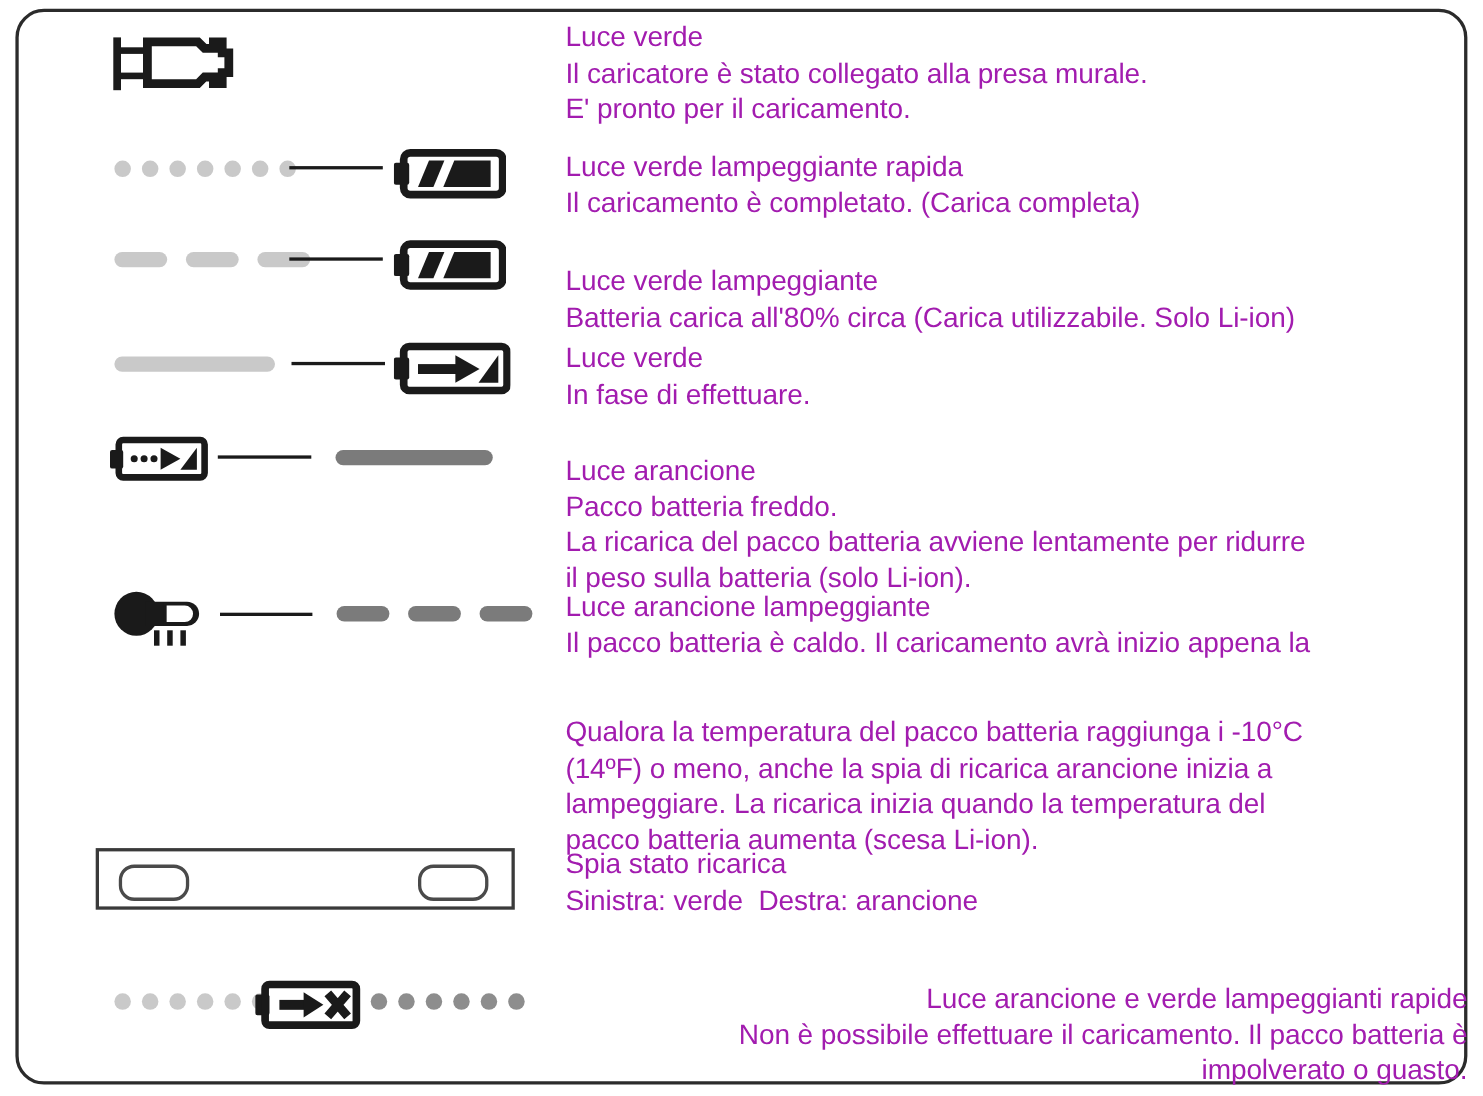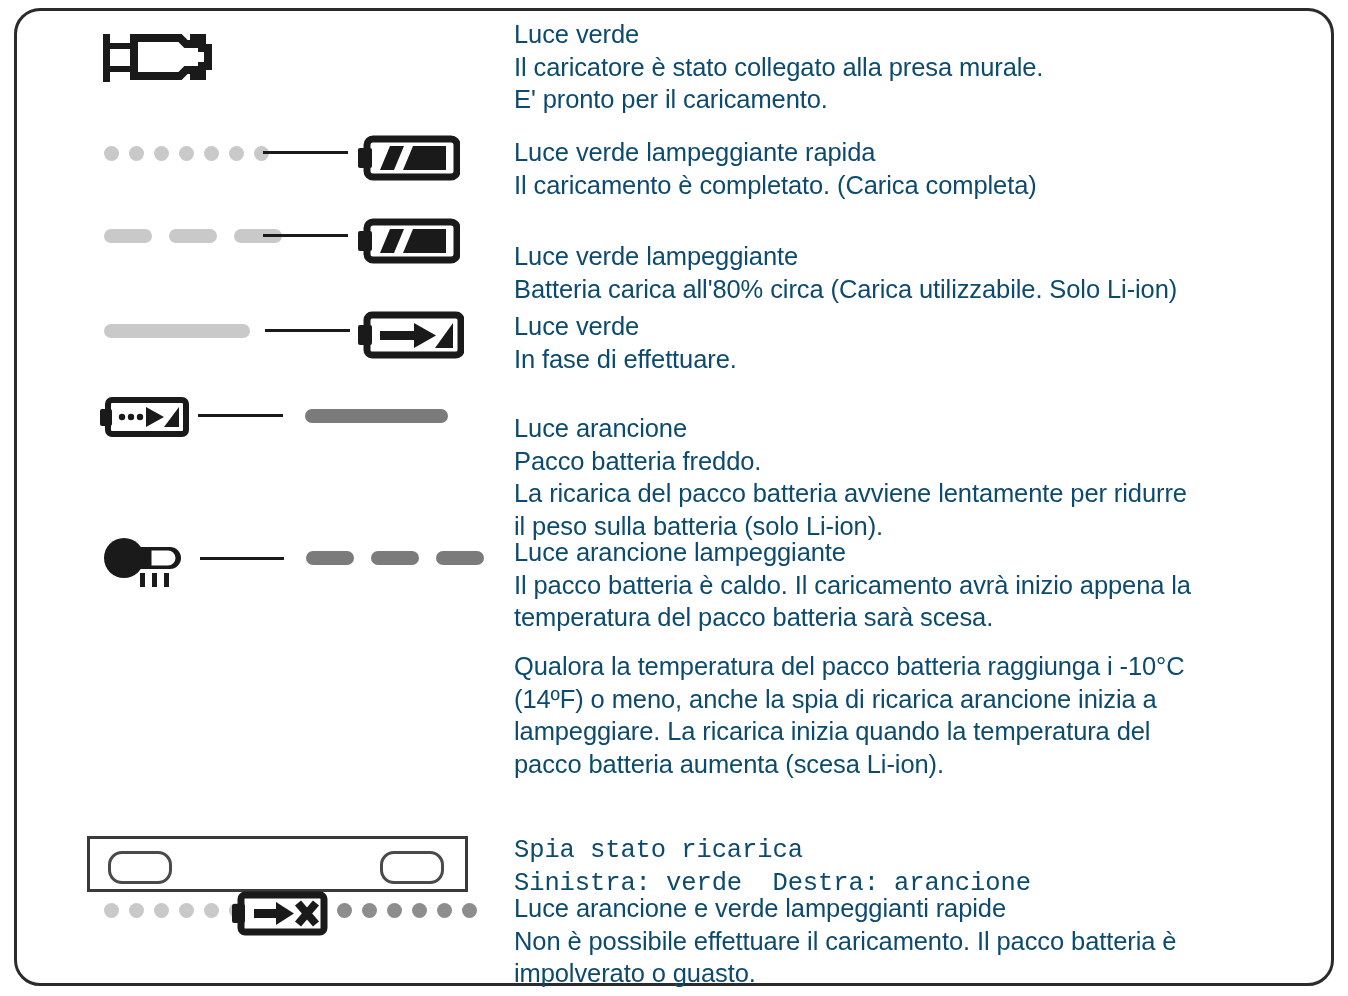--- a/index.html
+++ b/index.html
@@ -53,21 +53,21 @@
     height: 100%;
   }
   .txt {
     position: absolute;
     left: 514px;
     top: 0;
     width: 820px;
     font-size: 25.5px;
     line-height: 32.5px;
     letter-spacing: -0.1px;
-    color: #0c4a6e;
+    color: #a21caf;
   }
   .txt .l { display: block; white-space: pre; }
 
   
   .seq {
     position: absolute;
     display: flex;
     align-items: center;
   }
   .dot {
@@ -244,47 +244,46 @@
         <div class="link" style="position:absolute; left:200px; top:22px; width:84px;"></div>
         <div class="seq" style="left:306px; top:16px;">
           <span class="dash dark"></span>
           <span class="dash dark"></span>
           <span class="dash dark"></span>
         </div>
       </div>
       <div class="txt" style="top:1px;">
         <span class="l">Luce arancione lampeggiante</span>
         <span class="l">Il pacco batteria è caldo. Il caricamento avrà inizio appena la</span>
-        <span class="l">temperatura del pacco batteria sarà scesa.</span>
       </div>
     </div>
 
     <div class="row" style="top:650px; height:140px;">
       <div class="txt" style="top:0px;">
         <span class="l">Qualora la temperatura del pacco batteria raggiunga i -10°C</span>
         <span class="l">(14ºF) o meno, anche la spia di ricarica arancione inizia a</span>
         <span class="l">lampeggiare. La ricarica inizia quando la temperatura del</span>
         <span class="l">pacco batteria aumenta (scesa Li-ion).</span>
       </div>
     </div>
 
-    <div class="row" style="top:835px; height:70px;font-family:Liberation Mono, monospace;">
+    <div class="row" style="top:770px; height:70px;">
       <div class="sym">
         <div class="ledpanel" style="left:87px; top:1px; width:381px; height:56px;">
           <div class="led" style="left:18px; top:12px; width:64px; height:33px;"></div>
           <div class="led" style="left:290px; top:12px; width:64px; height:33px;"></div>
         </div>
       </div>
       <div class="txt" style="top:0px;">
         <span class="l">Spia stato ricarica</span>
         <span class="l">Sinistra: verde  Destra: arancione</span>
       </div>
     </div>
 
-    <div class="row" style="top:892px; height:90px;">
+    <div class="row" style="top:892px; height:90px;text-align:right;">
       <div class="sym">
         <div class="seq" style="left:104px; top:11px;">
           <span class="dot"></span>
           <span class="dot"></span>
           <span class="dot"></span>
           <span class="dot"></span>
           <span class="dot"></span>
           <span class="dot"></span>
         </div>
         <svg class="batt" style="left:232px; top:-5px;" width="96" height="52" viewBox="0 0 96 52">

